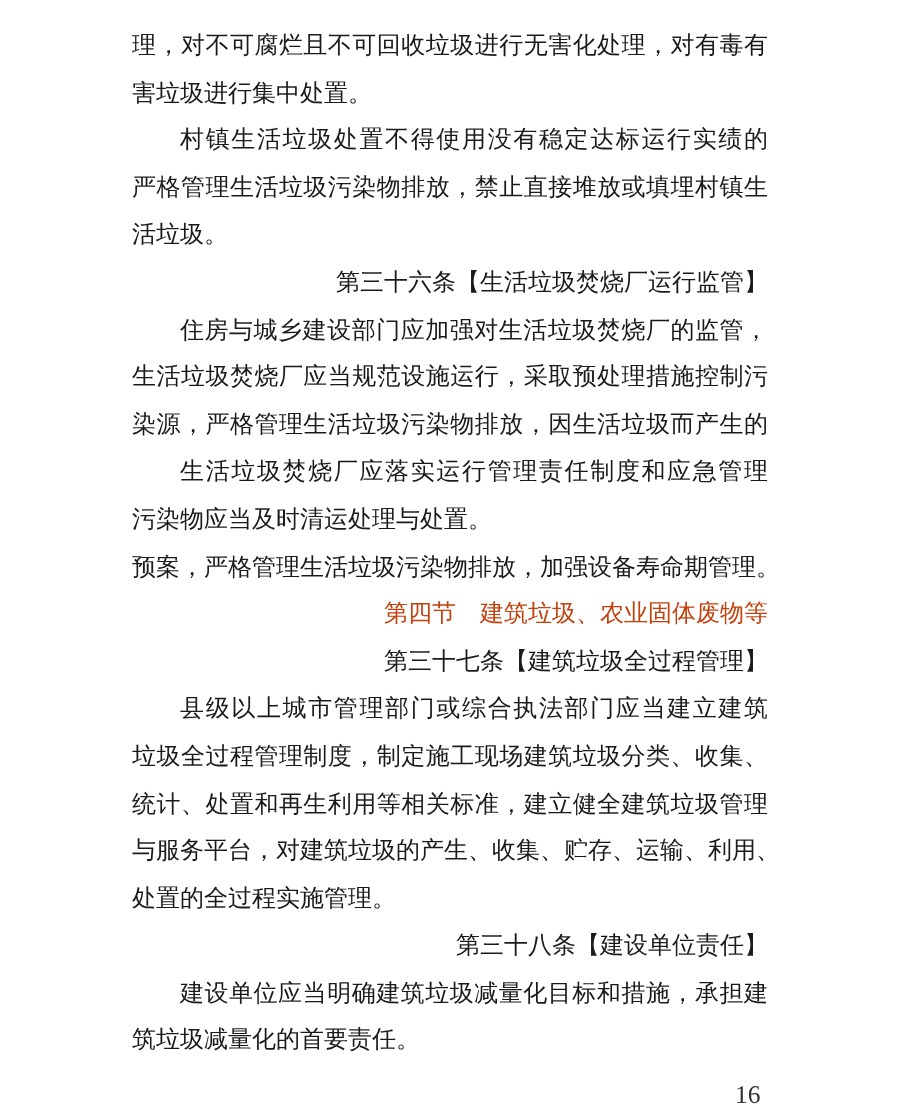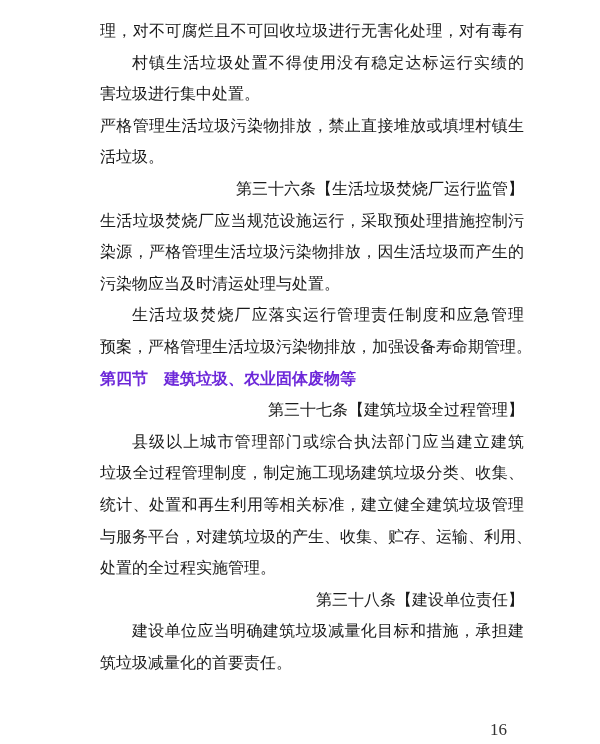--- a/index.html
+++ b/index.html
@@ -15,67 +15,67 @@
     width: 600px;
     height: 744px;
     background: #ffffff;
     color: #000000;
   }
   .text-block {
     position: absolute;
     left: 88px;
     top: 15px;
     width: 424px;
-    margin-left: 12px;
   }
   .line {
     height: 31.6px;
     line-height: 31.6px;
     font-size: 16px;
     white-space: nowrap;
     color: #1a1a1a;
   }
   .line.indent { text-indent: 2em; }
   .line.justify {
     text-align: justify;
     text-align-last: justify;
   }
   .line.article-heading {
     font-weight: normal;
     text-align: right;
   }
   .line.section-heading {
-    font-weight: bold;
-    text-align: left;
-    color: #6d28d9;
+    font-weight: normal;
+    text-align: right;
+    color: #c2410c;
   }
   .page-number {
     position: absolute;
     top: 720px;
     right: 93px;
     font-size: 17px;
     color: #333333;
     font-family: "Liberation Serif", "DejaVu Serif", serif;
   }
 </style>
 </head>
 <body>
 
 <div class="page">
   <div class="text-block">
       <div class="line body justify">理，对不可腐烂且不可回收垃圾进行无害化处理，对有毒有</div>
+      <div class="line body">害垃圾进行集中处置。</div>
       <div class="line body indent justify">村镇生活垃圾处置不得使用没有稳定达标运行实绩的</div>
-      <div class="line body">害垃圾进行集中处置。</div>
       <div class="line body justify">严格管理生活垃圾污染物排放，禁止直接堆放或填埋村镇生</div>
       <div class="line body">活垃圾。</div>
       <div class="line article-heading indent">第三十六条【生活垃圾焚烧厂运行监管】</div>
+      <div class="line body indent justify">住房与城乡建设部门应加强对生活垃圾焚烧厂的监管，</div>
       <div class="line body justify">生活垃圾焚烧厂应当规范设施运行，采取预处理措施控制污</div>
       <div class="line body justify">染源，严格管理生活垃圾污染物排放，因生活垃圾而产生的</div>
+      <div class="line body indent justify">生活垃圾焚烧厂应落实运行管理责任制度和应急管理</div>
       <div class="line body">污染物应当及时清运处理与处置。</div>
-      <div class="line body indent justify">生活垃圾焚烧厂应落实运行管理责任制度和应急管理</div>
       <div class="line body justify">预案，严格管理生活垃圾污染物排放，加强设备寿命期管理。</div>
       <div class="line section-heading">第四节　建筑垃圾、农业固体废物等</div>
       <div class="line article-heading indent">第三十七条【建筑垃圾全过程管理】</div>
       <div class="line body indent justify">县级以上城市管理部门或综合执法部门应当建立建筑</div>
       <div class="line body justify">垃圾全过程管理制度，制定施工现场建筑垃圾分类、收集、</div>
       <div class="line body justify">统计、处置和再生利用等相关标准，建立健全建筑垃圾管理</div>
       <div class="line body justify">与服务平台，对建筑垃圾的产生、收集、贮存、运输、利用、</div>
       <div class="line body">处置的全过程实施管理。</div>
       <div class="line article-heading indent">第三十八条【建设单位责任】</div>
       <div class="line body indent justify">建设单位应当明确建筑垃圾减量化目标和措施，承担建</div>

